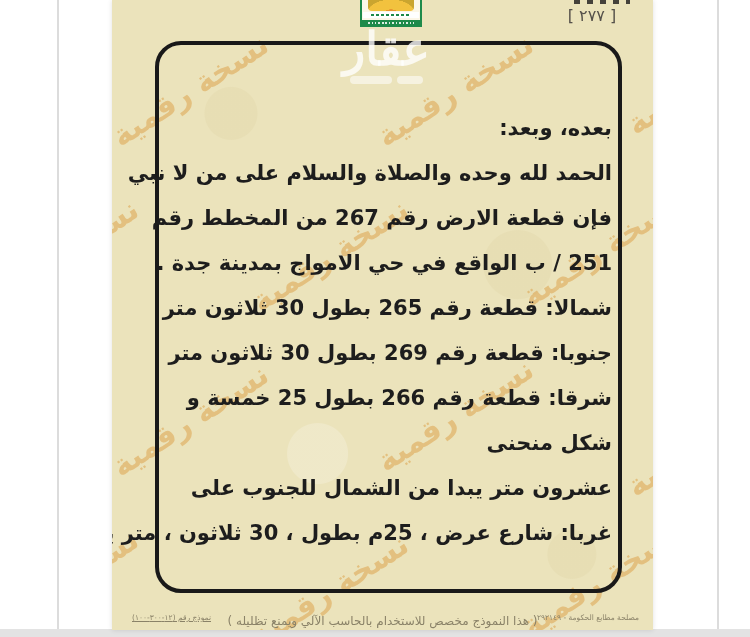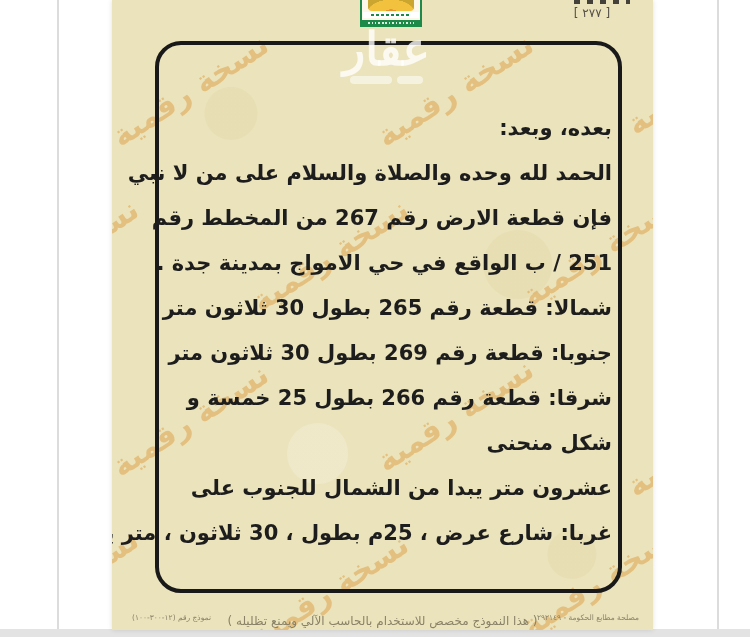--- a/index.html
+++ b/index.html
@@ -45,37 +45,37 @@
     background:repeating-linear-gradient(90deg,var(--logo-green,#1e8a4a) 0 3px,transparent 3px 5px);}
   .emblem .base{position:absolute;left:0;right:0;bottom:0;height:5px;background:var(--logo-green,#1e8a4a);}
   .emblem .base::after{content:"";position:absolute;left:6px;right:6px;top:1.5px;height:2px;
     background:repeating-linear-gradient(90deg,rgba(255,255,255,0.85) 0 1.5px,transparent 1.5px 3.5px);}
 
   
   .cut-marks{position:absolute;left:462px;top:0;width:56px;height:4px;z-index:10;overflow:hidden;}
   .cut-marks::before{content:"";position:absolute;inset:0;
     background:repeating-linear-gradient(90deg,#44413a 0 6px,transparent 6px 13px);}
   .page-ref{position:absolute;left:450px;top:6px;width:60px;z-index:10;
-    font-size:12px;color:#55514a;text-align:center;direction:rtl;}
+    font-size:16px;color:#55514a;text-align:center;direction:rtl;}
 
   
   .deed-box{position:absolute;left:43px;top:41px;width:467px;height:552px;z-index:5;
     border:4px solid var(--border,#191919);border-radius:26px;box-sizing:border-box;}
 
   
   .deed-text{position:absolute;left:56px;top:106px;width:444px;z-index:10;
     direction:rtl;text-align:right;color:var(--ink,#1d1d1d);}
   .tline{height:45px;line-height:45px;font-size:21px;font-weight:bold;white-space:nowrap;}
 
   
   .footer{position:absolute;left:0;right:0;top:611px;height:16px;z-index:10;color:#8a8268;}
   .footer div{position:absolute;direction:rtl;white-space:nowrap;font-size:7.5px;}
   .footer .f-right{right:14px;top:2px;}
   .footer .f-center{left:50%;transform:translateX(-50%);top:3px;font-size:12px;}
-  .footer .f-left{left:20px;top:2px;}
+  .footer .f-left{left:20px;top:2px;text-decoration:underline;}
 
   
   .aqar{position:absolute;left:231px;top:26px;z-index:50;pointer-events:none;text-align:right;font-family:Liberation Serif, serif;}
   .aqar .big{font-size:46px;font-weight:bold;color:rgba(255,255,255,0.78);letter-spacing:3px;
     direction:rtl;line-height:48px;filter:blur(0.4px);}
   .aqar .sub{margin:2px auto 0;display:flex;gap:5px;justify-content:center;}
   .aqar .sub span{display:inline-block;height:8px;border-radius:4px;background:rgba(255,255,255,0.55);filter:blur(0.5px);}
   .aqar .sub span:nth-child(1){width:42px;}
   .aqar .sub span:nth-child(2){width:26px;}
 </style>

